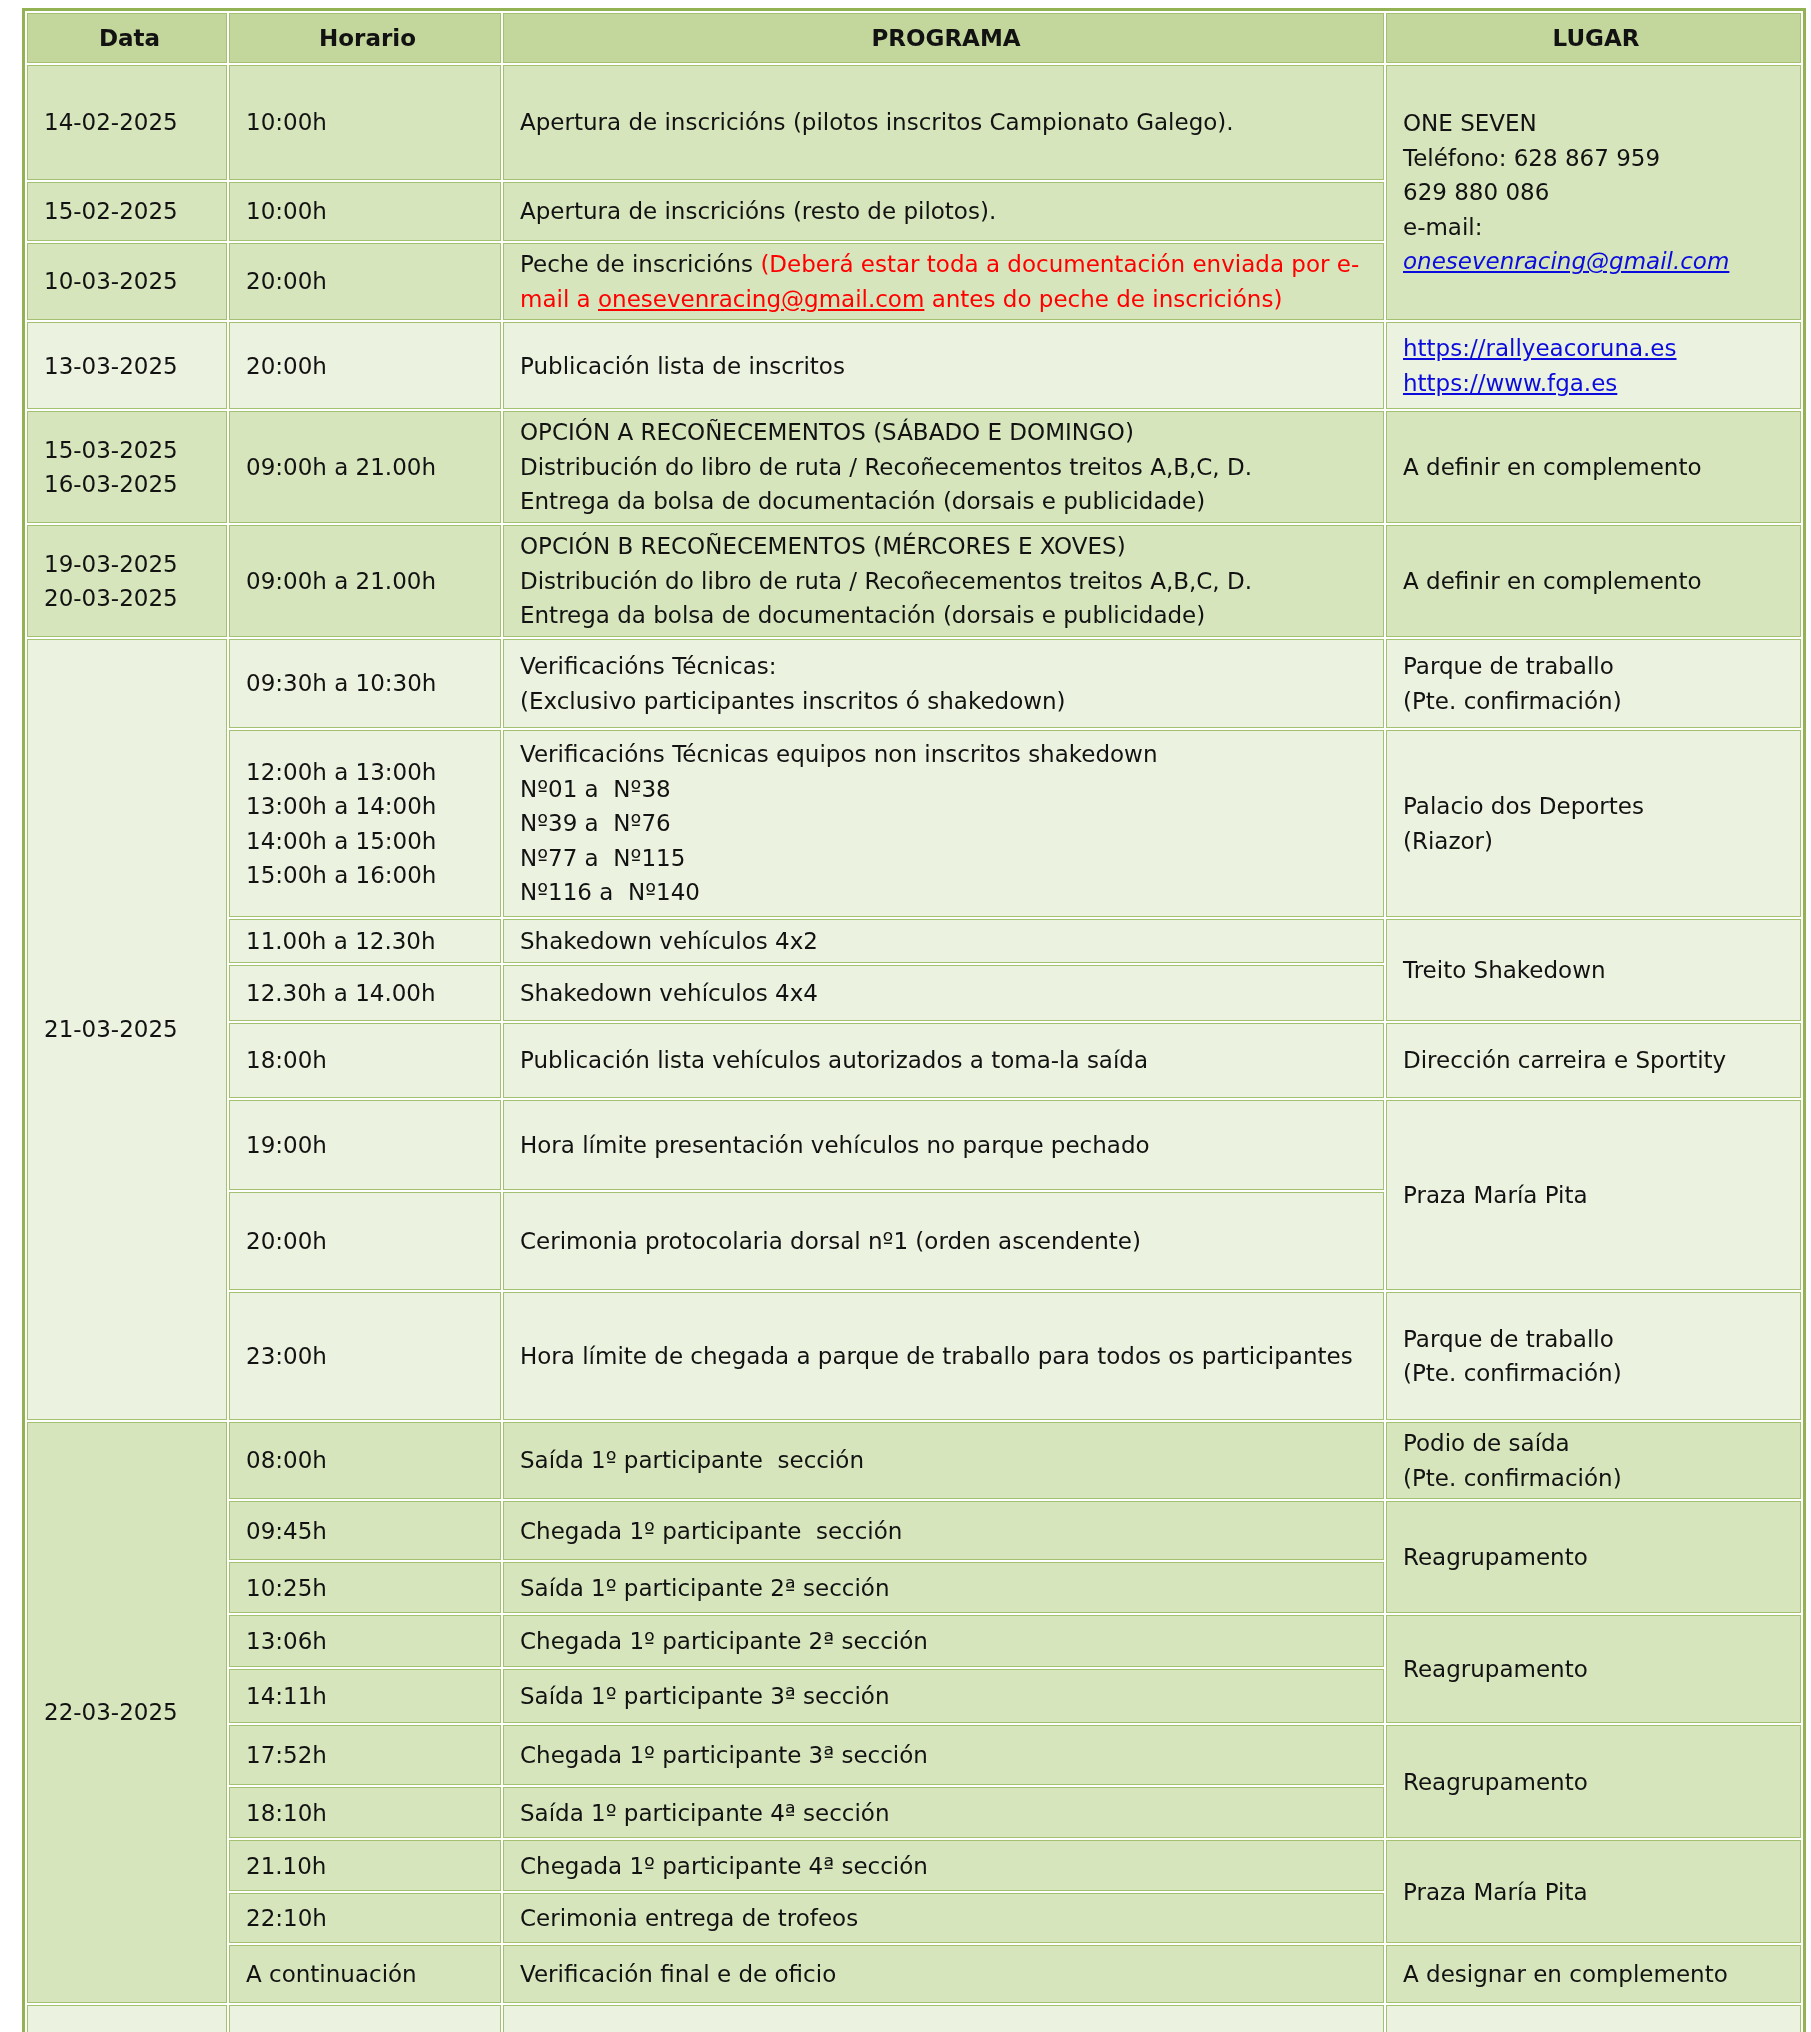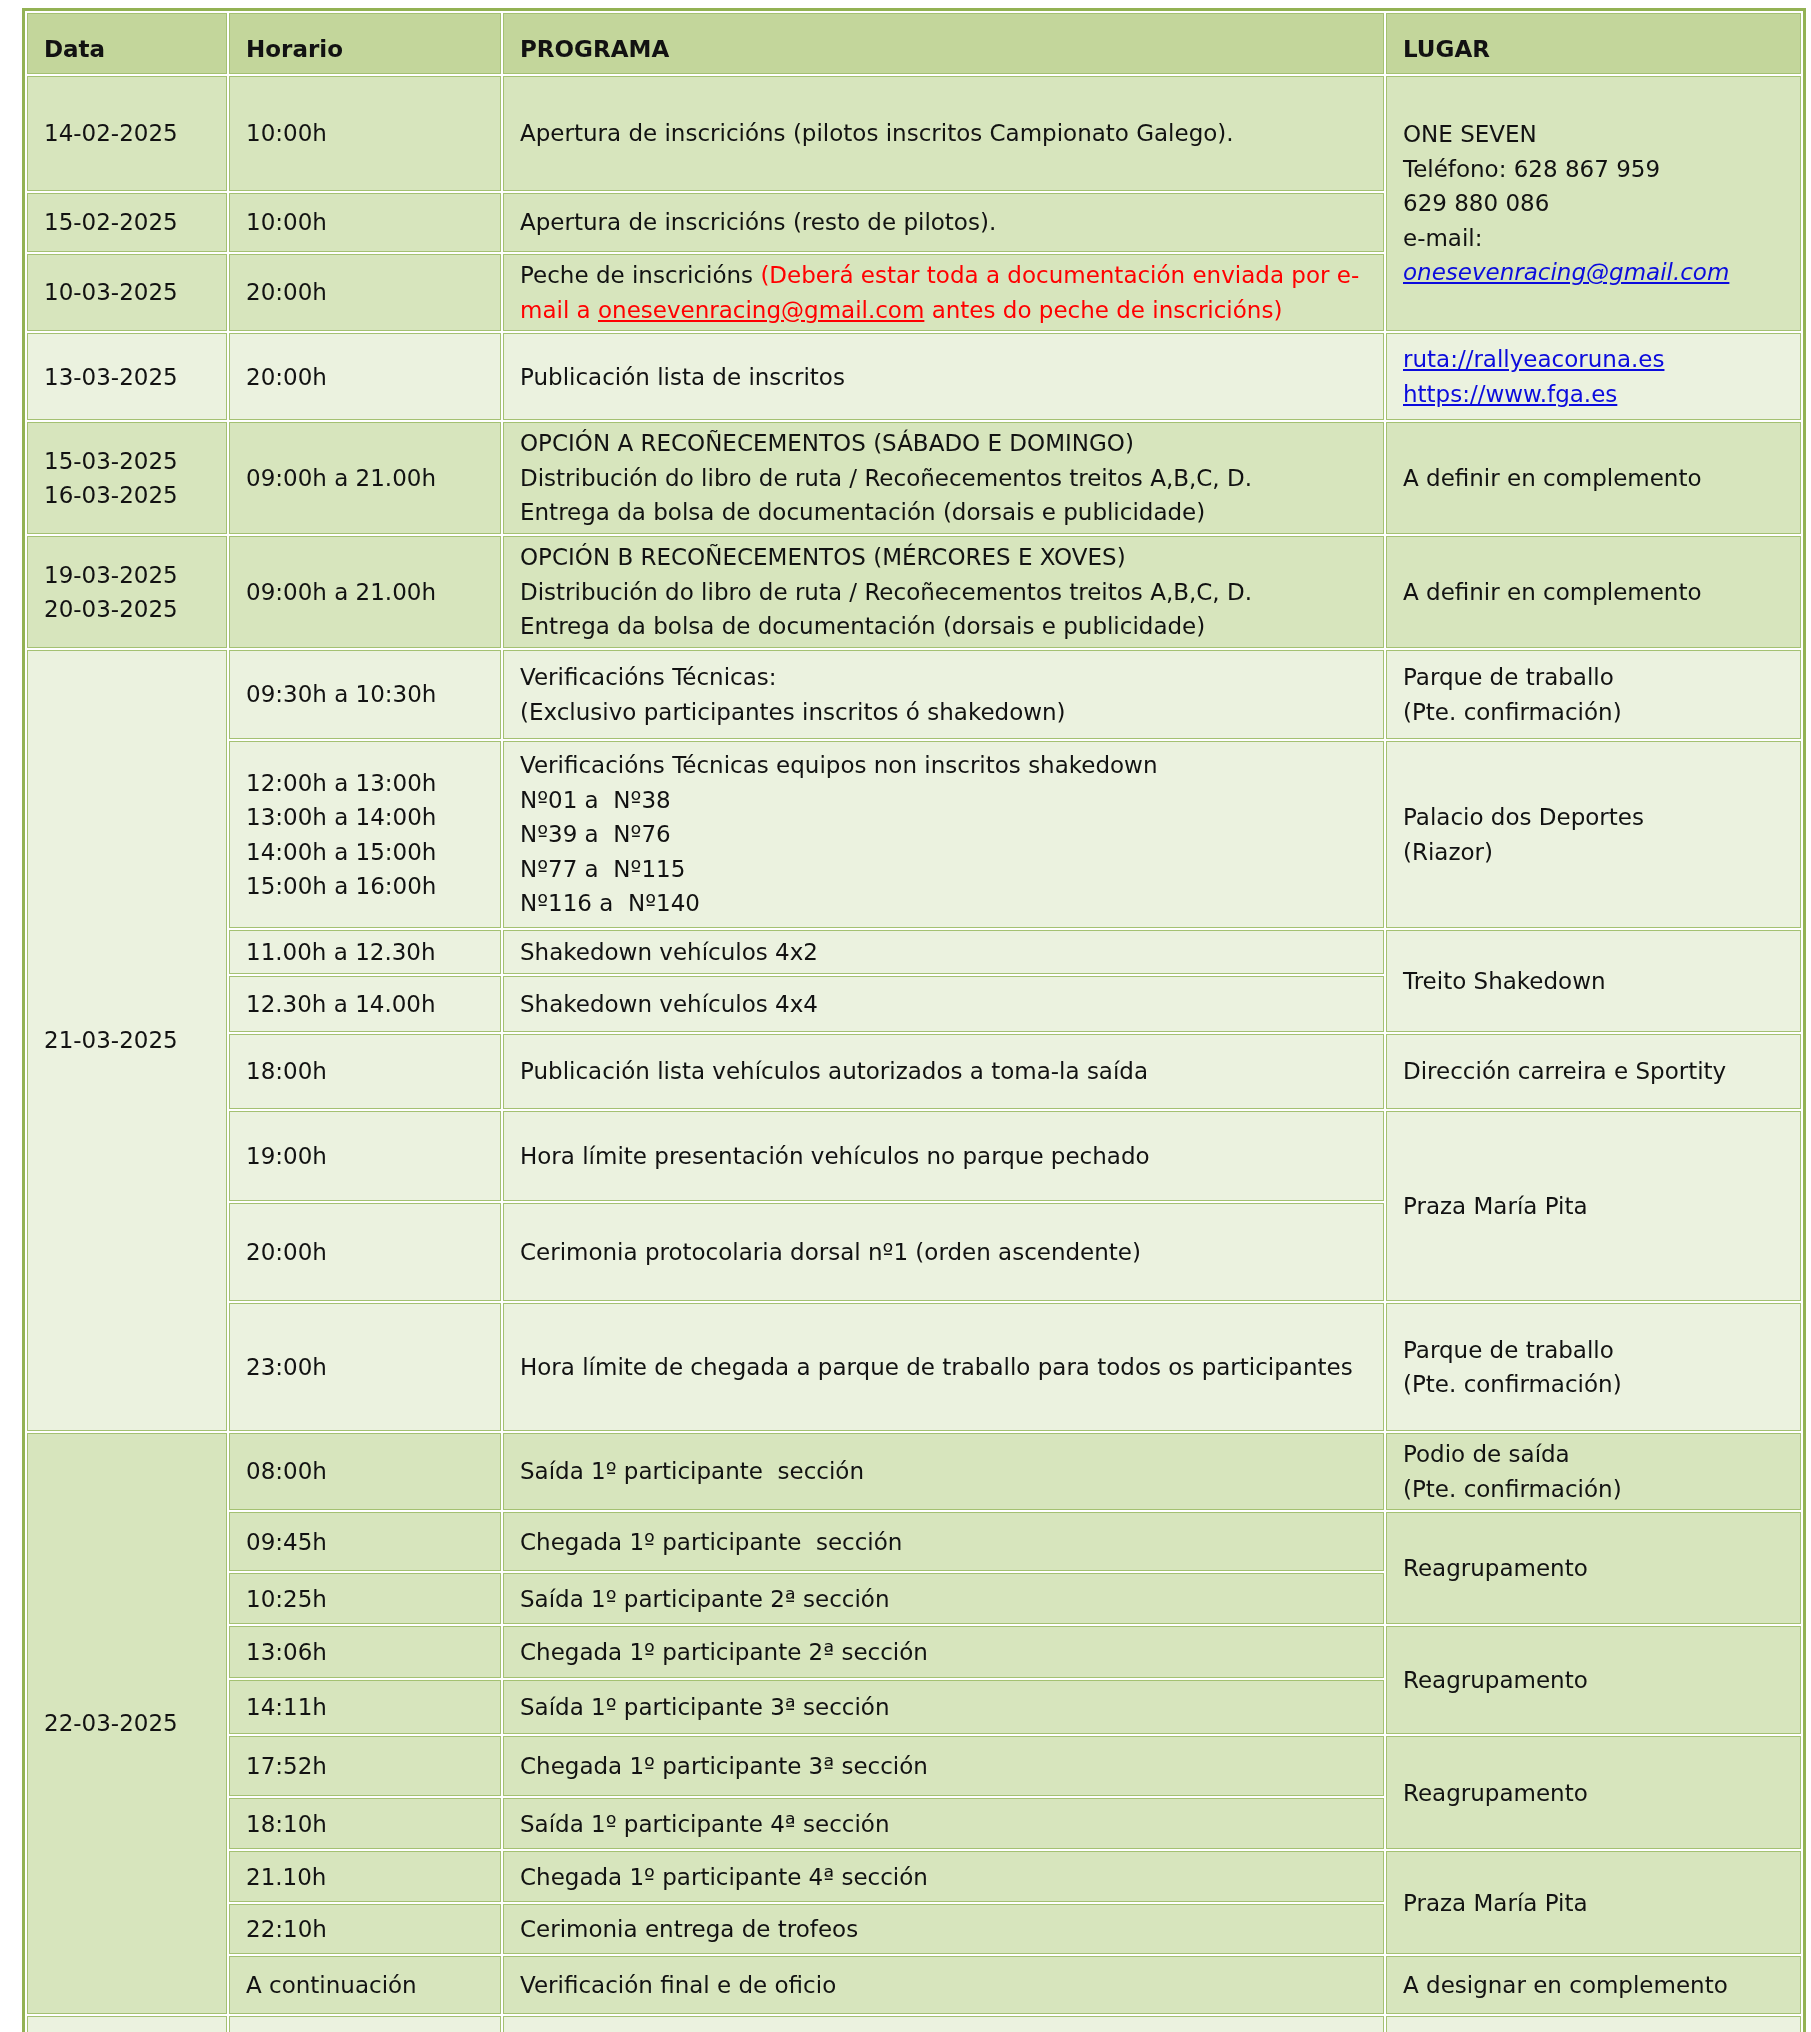--- a/index.html
+++ b/index.html
@@ -40,21 +40,21 @@
   }
   .schedule td div, .schedule td span, .schedule td a{white-space:pre-wrap;}
   .bg-h{background:var(--header-bg);}
   .bg-m{background:var(--row-medium);}
   .bg-l{background:var(--row-light);}
   .b{font-weight:normal;}
   .red{color:var(--red-text);}
   a.red-link{color:var(--red-text);text-decoration:underline;cursor:pointer;}
   a.link{color:var(--link-blue);text-decoration:underline;cursor:pointer;}
   a.link.em{font-style:italic;}
-  td.hdr{font-weight:bold;padding-top:18px;padding-bottom:6.4px;}
+  td.hdr{font-weight:bold;padding-top:7px;padding-bottom:6.4px;text-align:center;}
 </style>
 </head>
 <body>
 
 <table class="schedule">
   <colgroup>
     <col style="width:200px">
     <col style="width:272px">
     <col style="width:881px">
     <col style="width:415px">
@@ -113,21 +113,21 @@
     <td class="bg-l">
           <div>13-03-2025</div>
         </td>
     <td class="bg-l">
           <div>20:00h</div>
         </td>
     <td class="bg-l">
           <div>Publicación lista de inscritos</div>
         </td>
     <td class="bg-l">
-      <div><a class="link">ruta://rallyeacoruna.es</a></div>
+      <div><a class="link">https://rallyeacoruna.es</a></div>
       <div><a class="link">https://www.fga.es</a></div>
     </td>
   </tr>
 
   <tr style="height:95px">
     <td class="bg-m">
       <div>15-03-2025</div>
       <div>16-03-2025</div>
     </td>
     <td class="bg-m">

